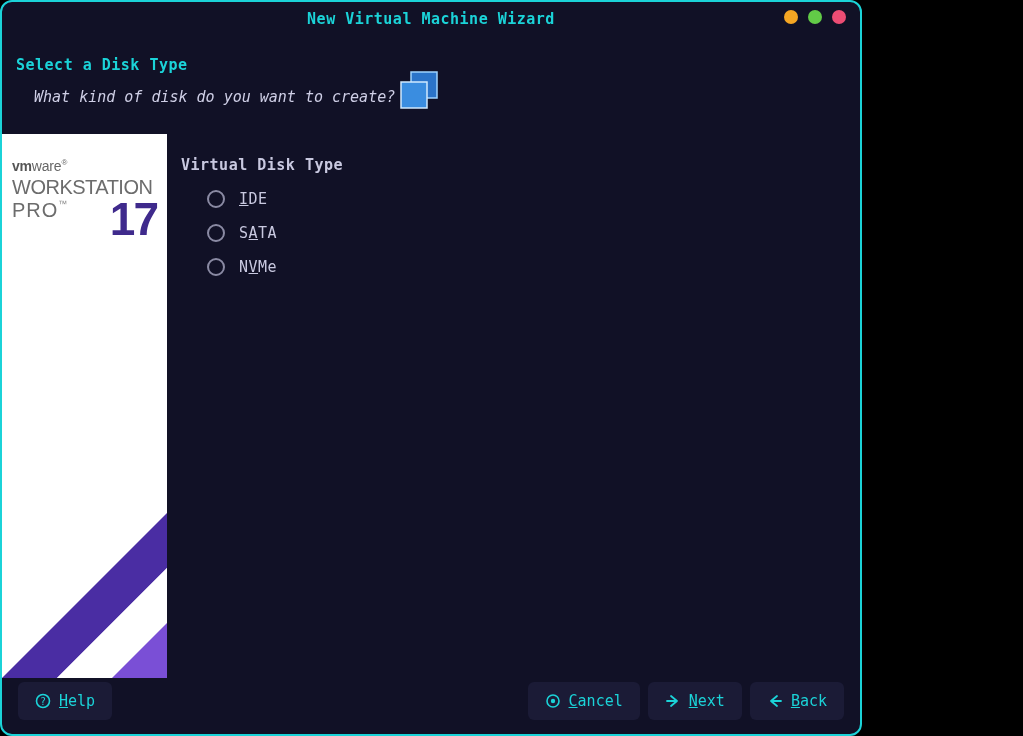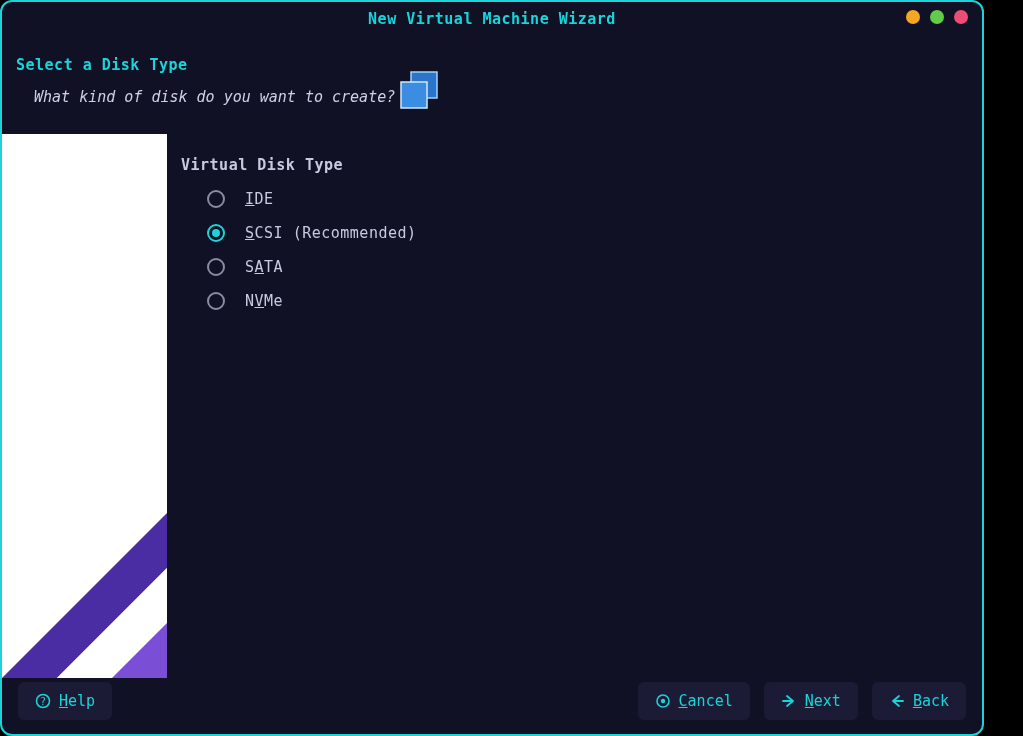--- a/index.html
+++ b/index.html
@@ -5,21 +5,21 @@
   * { box-sizing: border-box; margin: 0; padding: 0; }
   html, body { width: 1023px; height: 736px; overflow: hidden; }
   body {
     background: #000;
     font-family: "DejaVu Sans Mono", "Menlo", "Consolas", monospace;
     font-size: 15px;
     color: #cfcfe6;
   }
   .window {
     position: relative;
-    width: 984px;
+    width: 862px;
     height: 736px;
     background: #111126;
     border: 2px solid #1bd3d8;
     border-radius: 12px;
     display: flex;
     flex-direction: column;
     overflow: hidden;
   }
 
   
@@ -148,21 +148,21 @@
   }
   .radio-list {
     padding-left: 26px;
     display: flex;
     flex-direction: column;
     gap: 16px;
   }
   .radio-row {
     display: flex;
     align-items: center;
-    gap: 20px;
+    gap: 14px;
     cursor: pointer;
   }
   .radio-outer {
     width: 18px;
     height: 18px;
     border: 2px solid #8a8aa3;
     border-radius: 50%;
     display: flex;
     align-items: center;
     justify-content: center;
@@ -193,21 +193,21 @@
     display: inline-flex;
     align-items: center;
     gap: 8px;
     background: #1b1b36;
     color: #1bd3d8;
     border-radius: 6px;
     padding: 9px 16px;
     font-family: inherit;
     font-size: 15px;
     cursor: pointer;
-    margin-left: 14px;
+    margin-left: 8px;
     border: 1px solid transparent;
   }
   .btn.help { margin-left: 0; }
   .btn .mn { text-decoration: underline; }
   .btn-ico { display: inline-flex; width: 16px; height: 16px; align-items: center; justify-content: center; }
 </style>
 </head>
 <body>
 
 <div class="window">
@@ -230,40 +230,44 @@
       <svg width="48" height="48" viewBox="0 0 48 48">
         <rect x="16" y="6" width="26" height="26" fill="#2b74c9" stroke="#9fd3ff" stroke-width="1.5"></rect>
         <rect x="6" y="16" width="26" height="26" fill="#3a8de0" stroke="#cfe9ff" stroke-width="1.5"></rect>
       </svg>
     </div>
   </div>
 
   <div class="body">
 
     <div class="sidebar">
+      <div class="brand">
+        <div class="brand-vmware">
+          <span class="bold">vm</span><span>ware</span><span style="font-size:8px;vertical-align:top;">®</span>
+        </div>
+        <div class="brand-workstation">WORKSTATION</div>
+        <div class="brand-pro-row">
+          <div class="brand-pro"><span>PRO</span><sup>™</sup></div>
+          <div class="brand-17">17</div>
+        </div>
+      </div>
       <svg class="sidebar-stripes" viewBox="0 0 260 260">
         <polygon points="0,260 260,0 260,55 55,260" fill="#4a2da3"></polygon>
         <polygon points="55,260 260,55 260,110 110,260" fill="#ffffff"></polygon>
         <polygon points="110,260 260,110 260,165 165,260" fill="#7a4fd6"></polygon>
       </svg>
     </div>
 
     <div class="main">
       <div class="group-title">Virtual Disk Type</div>
       <div class="radio-list" id="radio-list">
 
       <div class="radio-row">
             <span class="radio-outer"></span>
             <span class="radio-label"><span></span><span class="mn">I</span><span>DE</span></span>
-          </div>
-          <div class="radio-row selected">
-            <span class="radio-outer">
-              <span class="radio-inner"></span>
-            </span>
-            <span class="radio-label"><span></span><span class="mn">S</span><span>CSI (Recommended)</span></span>
           </div>
           <div class="radio-row">
             <span class="radio-outer"></span>
             <span class="radio-label"><span>S</span><span class="mn">A</span><span>TA</span></span>
           </div>
           <div class="radio-row">
             <span class="radio-outer"></span>
             <span class="radio-label"><span>N</span><span class="mn">V</span><span>Me</span></span>
           </div>
         </div>

